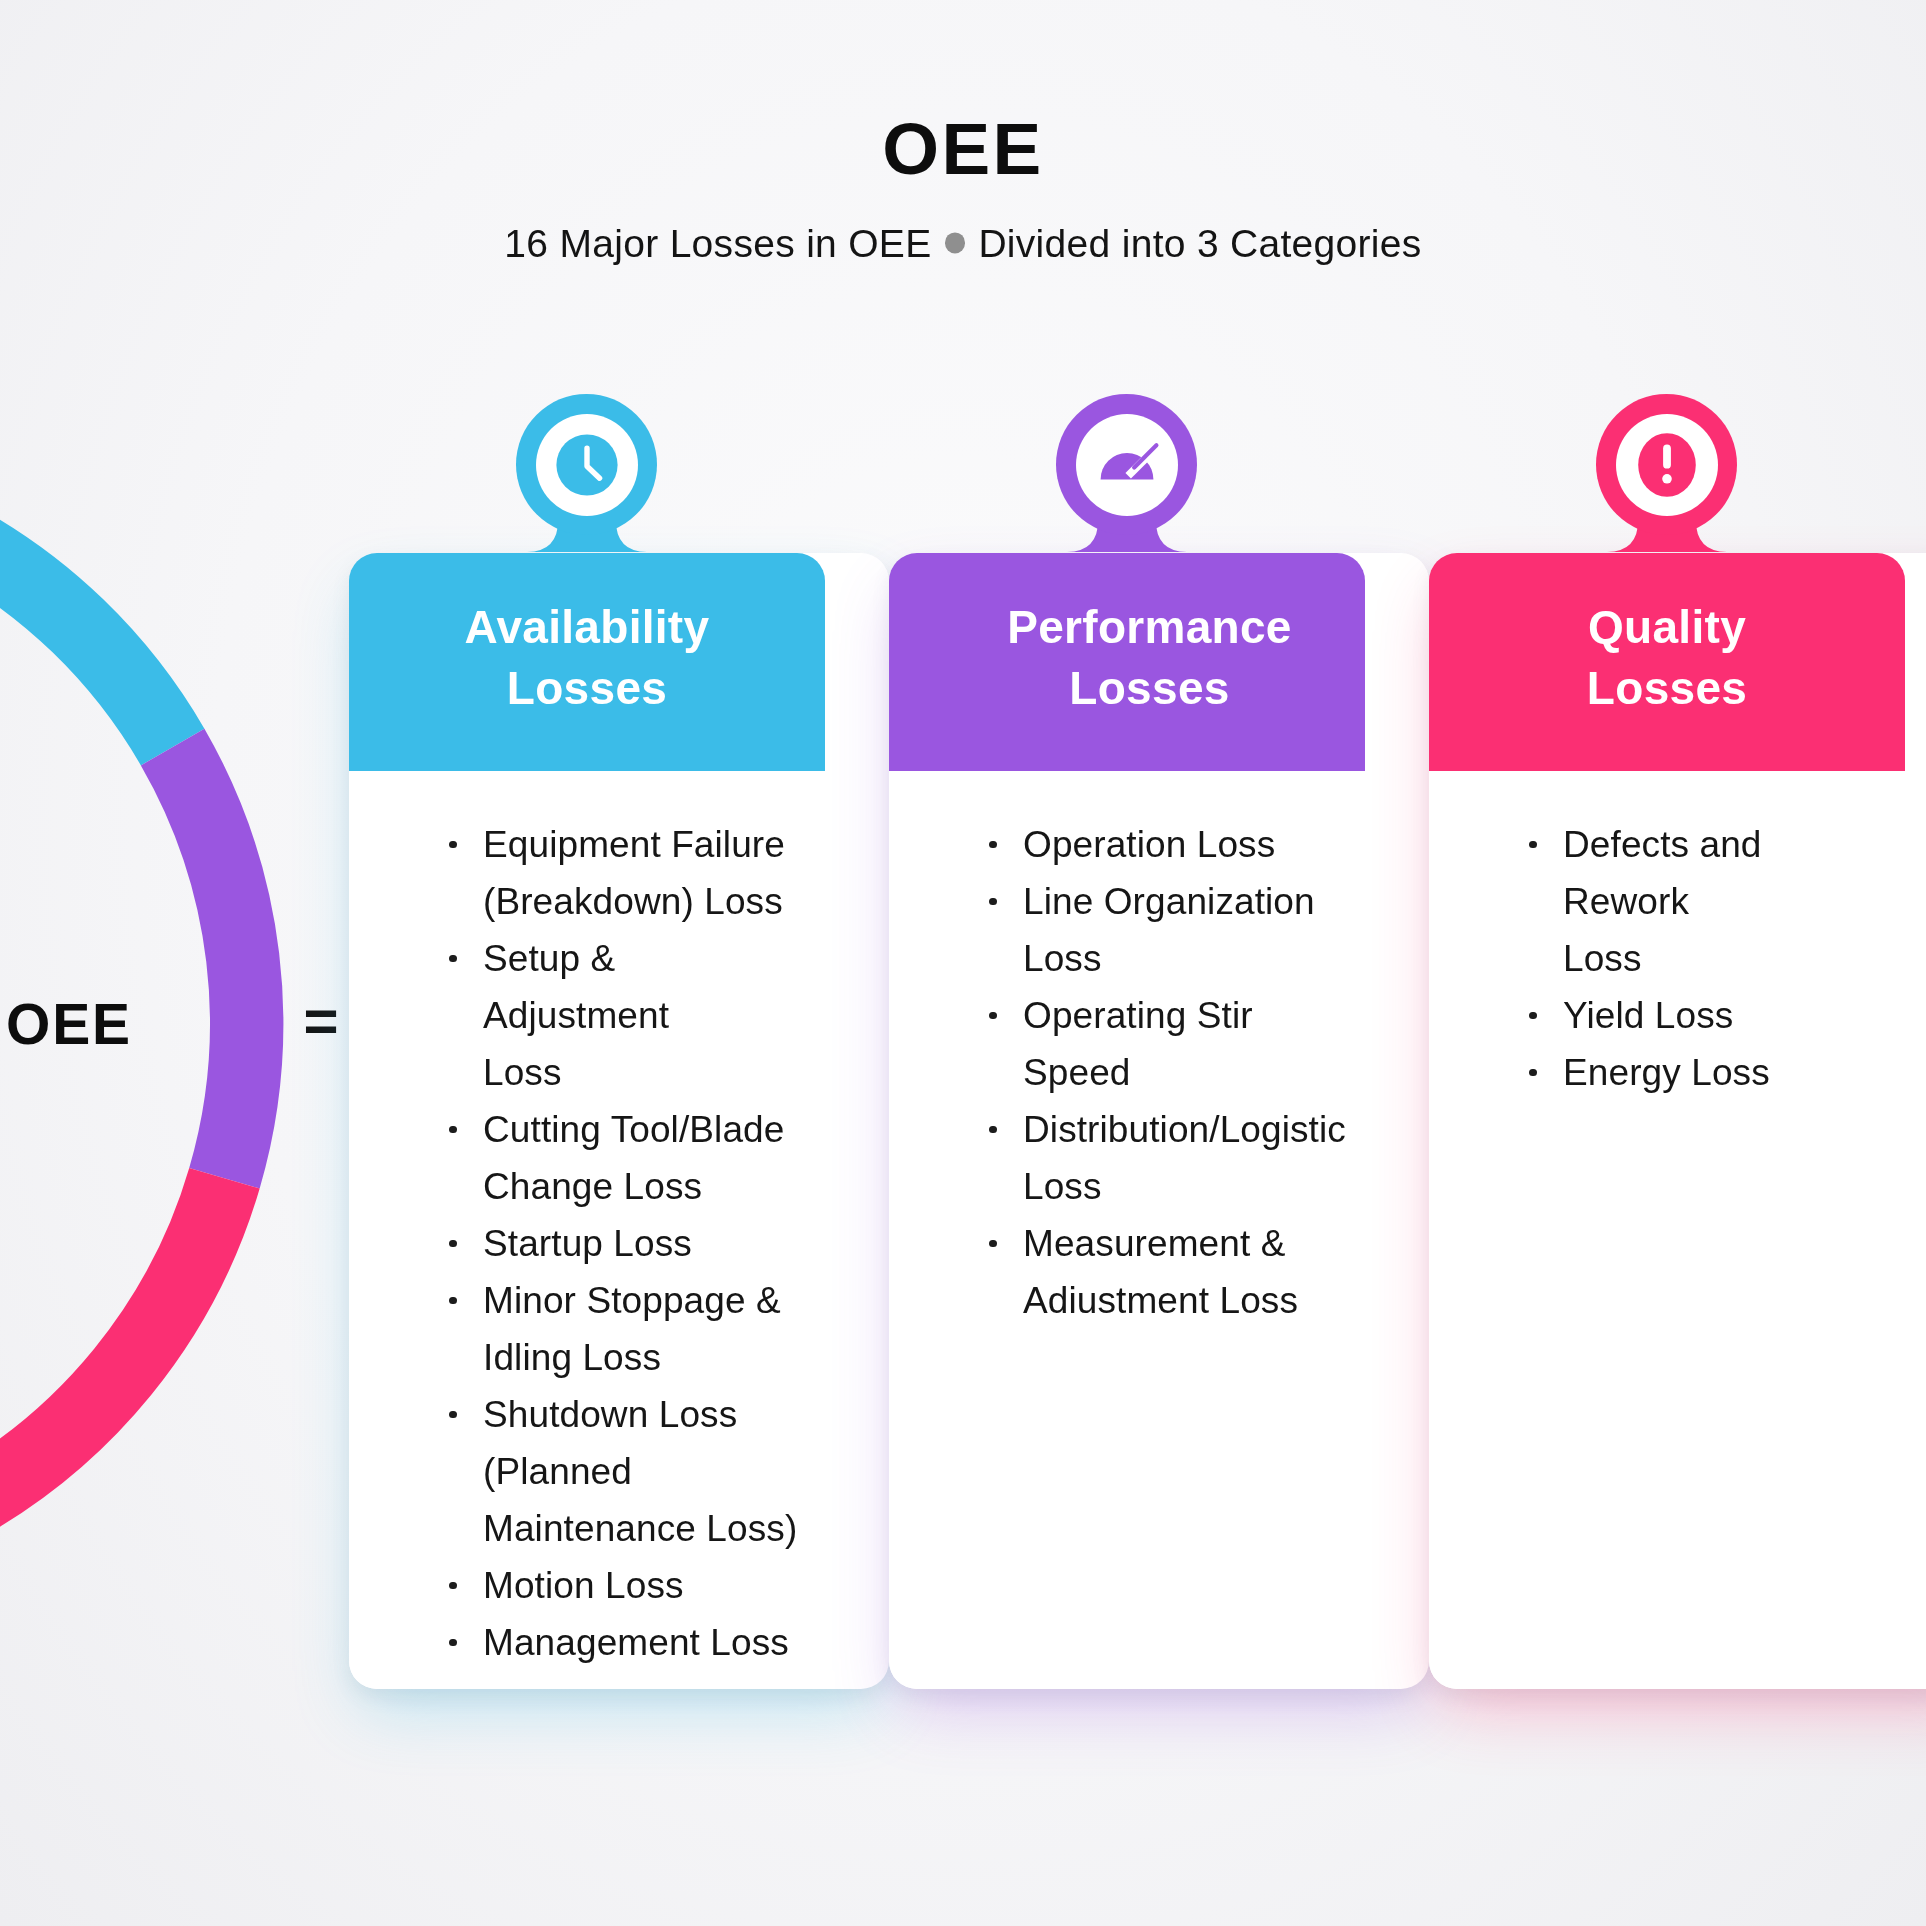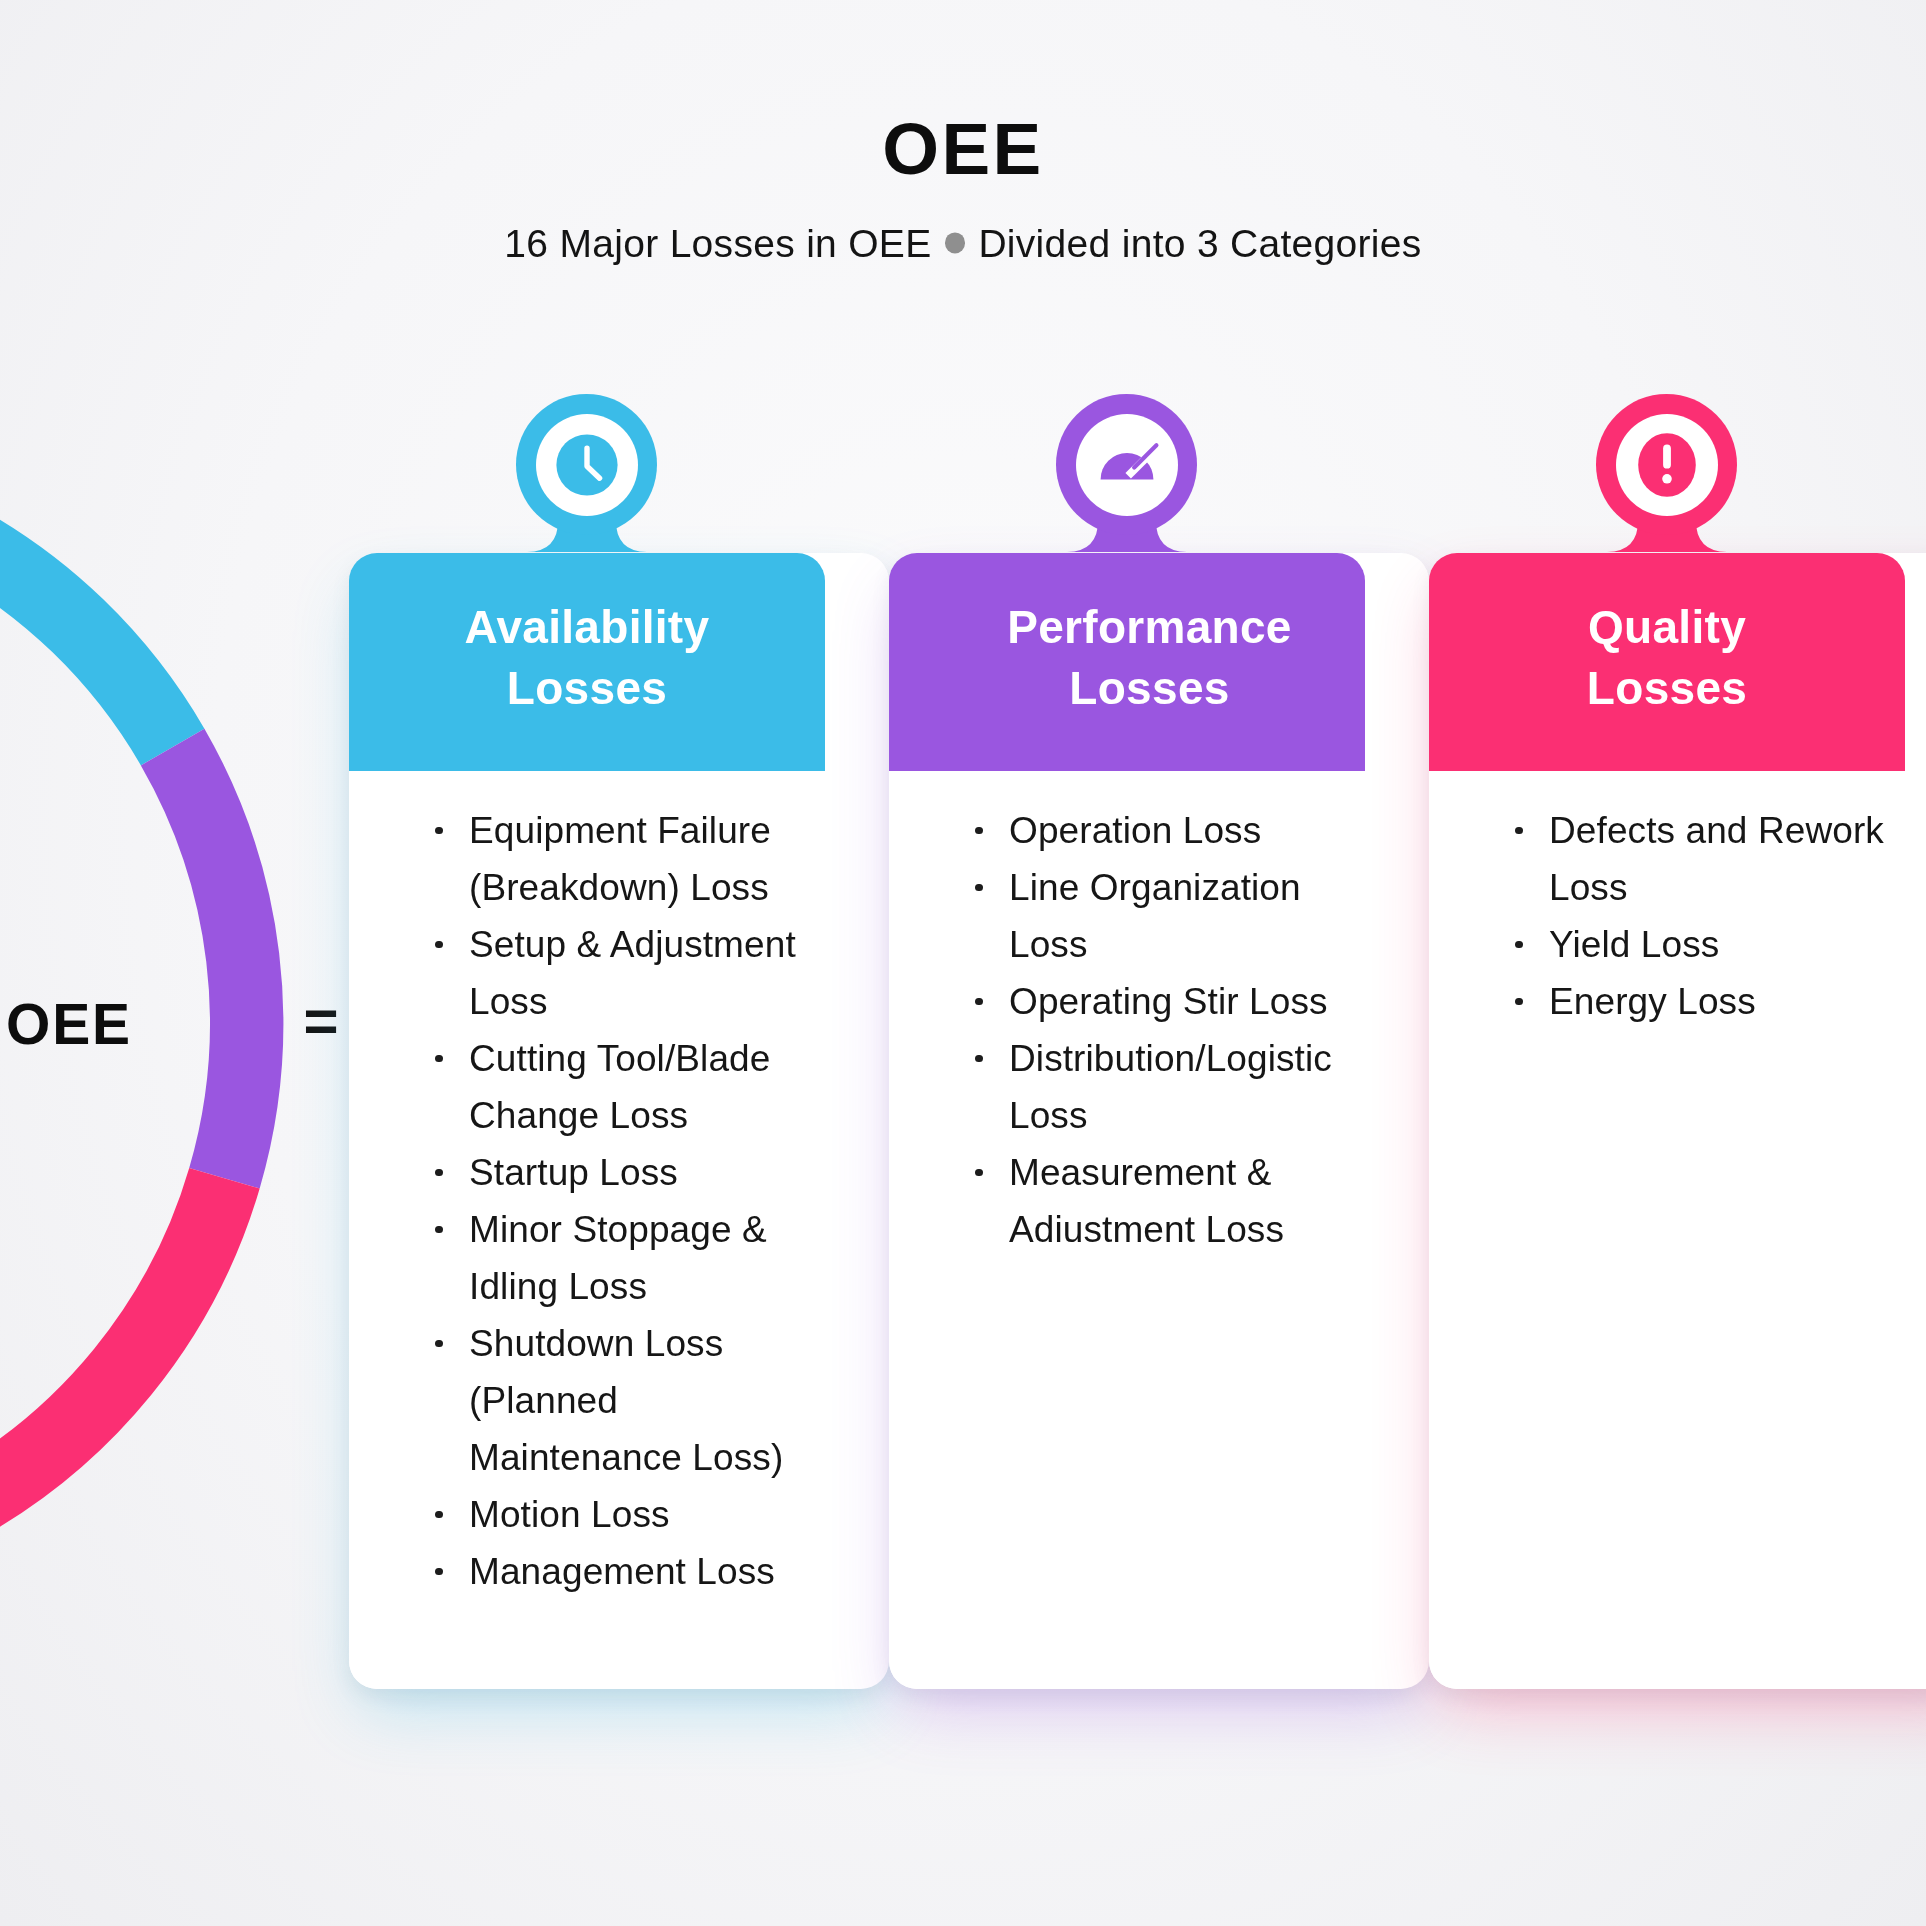--- a/index.html
+++ b/index.html
@@ -55,21 +55,21 @@
   }
   .card-title{
     color:#ffffff;font-size:46px;font-weight:700;line-height:61px;
     text-align:center;letter-spacing:0.3px;
   }
   .card-body{
     position:absolute;left:0;top:218px;width:476px;bottom:0;
     border-radius:0 0 28px 28px;background:#fff;
     padding:31px 12px 0 84px;box-sizing:border-box;
   }
-  ul.loss-list{list-style:none;margin:0;padding:0;}
+  ul.loss-list{list-style:none;margin:14px;padding:0;}
   ul.loss-list li{
     position:relative;padding-left:36px;margin:0;
     font-size:37px;font-weight:500;line-height:57px;color:#161616;
     white-space:pre-line;letter-spacing:0.1px;
   }
   ul.loss-list li::before{
     content:"";position:absolute;left:2.4px;top:25px;width:7.2px;height:7.2px;
     border-radius:50%;background:#1c1c1c;
   }
 
@@ -173,21 +173,21 @@
 
   <div class="card card-1" style="left:889px;">
     <div class="card-header" style="background: rgb(154, 86, 224); padding-left: 45px;">
       <div class="card-title"><span>Performance</span><br><span>Losses</span></div>
     </div>
     <div class="card-body">
       <ul class="loss-list">
           <li>Operation Loss</li>
           <li>Line Organization
 Loss</li>
-          <li>Operating Stir Loss</li>
+          <li>Operating Stir Speed</li>
           <li>Distribution/Logistic
 Loss</li>
           <li>Measurement &amp;
 Adiustment Loss</li>
         </ul>
     </div>
   </div>
 
   <div class="card card-2" style="left:1429px;padding-left:24px;">
     <div class="card-header" style="background: rgb(251, 47, 115);">

